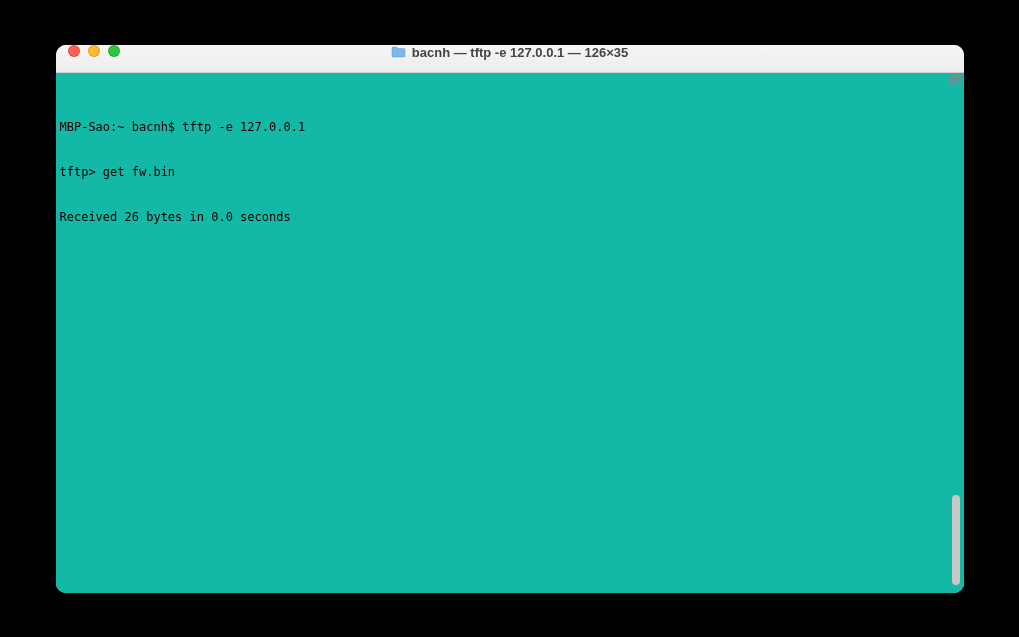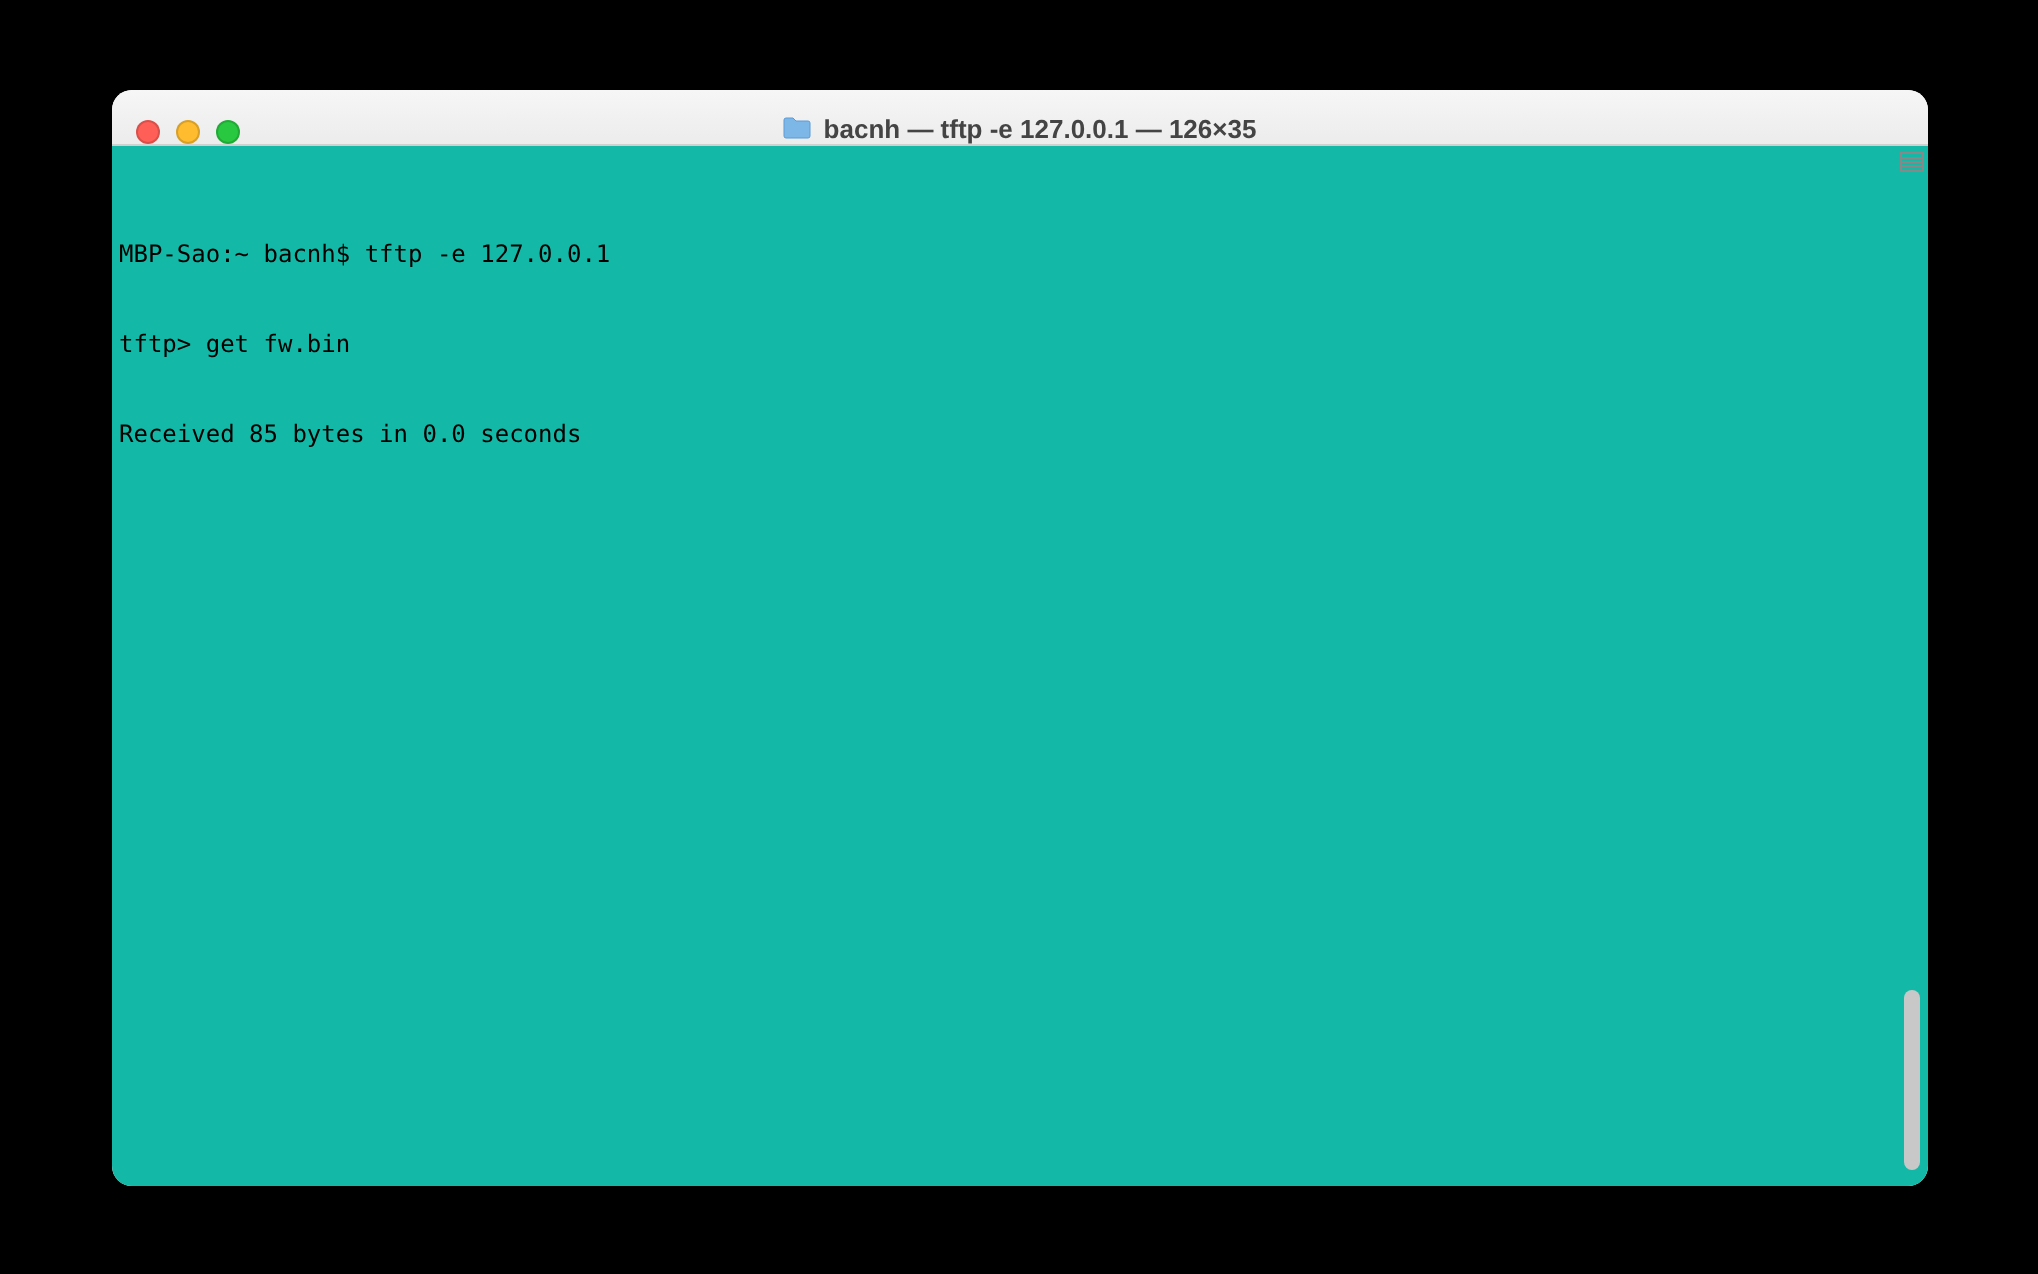--- a/index.html
+++ b/index.html
@@ -24,21 +24,21 @@
       box-shadow: 0 20px 60px rgba(0,0,0,0.5), 0 0 0 1px rgba(0,0,0,0.1);
       display: flex;
       flex-direction: column;
       overflow: hidden;
     }
     .titlebar {
       height: 28px;
       background: linear-gradient(to bottom, #f6f6f6, #ececec);
       border-bottom: 1px solid #d0d0d0;
       display: flex;
-      align-items: flex-end;
+      align-items: flex-start;
       position: relative;
       flex-shrink: 0;
     }
     .traffic-lights {
       display: flex;
       gap: 8px;
       padding-left: 12px;
       position: absolute;
       left: 0;
     }
@@ -140,18 +140,18 @@
     <span class="rowcol-icon">
       <svg width="12" height="10" viewBox="0 0 12 10">
         <rect x="0.5" y="0.5" width="11" height="9" fill="none" stroke="#888" stroke-width="1"></rect>
         <line x1="0.5" y1="3" x2="11.5" y2="3" stroke="#888" stroke-width="1"></line>
         <line x1="0.5" y1="5" x2="11.5" y2="5" stroke="#888" stroke-width="1"></line>
         <line x1="0.5" y1="7" x2="11.5" y2="7" stroke="#888" stroke-width="1"></line>
       </svg>
     </span>
     <span class="term-line">MBP-Sao:~ bacnh$ tftp -e 127.0.0.1</span>
     <span class="term-line">tftp&gt; get fw.bin</span>
-    <span class="term-line">Received 85 bytes in 0.0 seconds</span>
+    <span class="term-line">Received 26 bytes in 0.0 seconds</span>
     <div class="scrollbar-track">
       <div class="scrollbar-thumb"></div>
     </div>
   </div>
 </div>
 
 </body></html>

